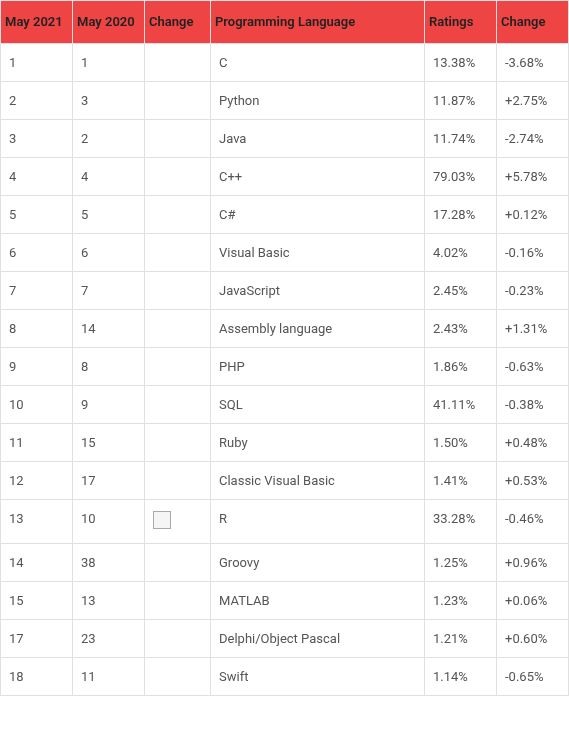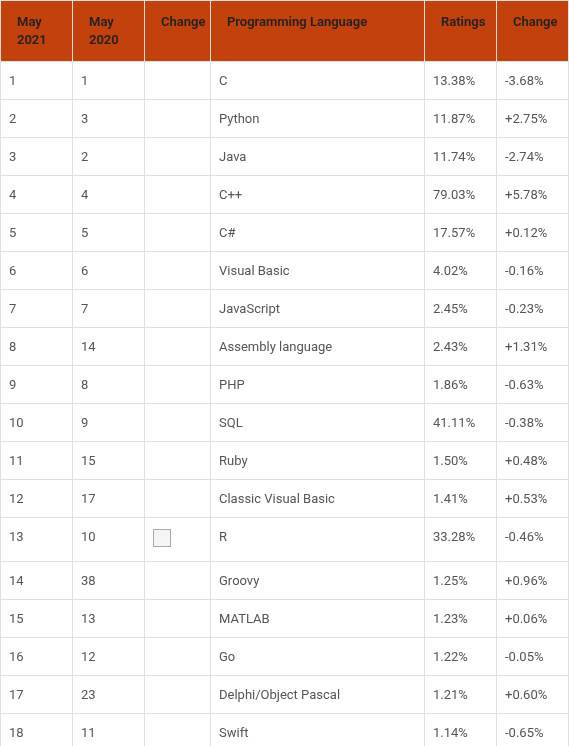--- a/index.html
+++ b/index.html
@@ -20,23 +20,23 @@
       table-layout: fixed;
     }
     th, td {
       text-align: left;
       padding: 10px 8px;
       border: 1px solid #e0e0e0;
       vertical-align: top;
     }
     th {
       font-weight: 600;
-      background: #c2410c;
+      background: #ef4444;
       color: #222;
-      padding: 12px 16px;
+      padding: 12px 4px;
       line-height: 1.4;
     }
     td {
       color: #555;
       padding: 11px 8px;
     }
     .col-may2021 { width: 72px; }
     .col-may2020 { width: 72px; }
     .col-change1 { width: 66px; }
     .col-lang { width: auto; }
@@ -108,21 +108,21 @@
           <td></td>
           <td>C++</td>
           <td>79.03%</td>
           <td>+5.78%</td>
         </tr>
         <tr>
           <td>5</td>
           <td>5</td>
           <td></td>
           <td>C#</td>
-          <td>17.57%</td>
+          <td>17.28%</td>
           <td>+0.12%</td>
         </tr>
         <tr>
           <td>6</td>
           <td>6</td>
           <td></td>
           <td>Visual Basic</td>
           <td>4.02%</td>
           <td>-0.16%</td>
         </tr>
@@ -192,28 +192,20 @@
         </tr>
         <tr>
           <td>15</td>
           <td>13</td>
           <td></td>
           <td>MATLAB</td>
           <td>1.23%</td>
           <td>+0.06%</td>
         </tr>
         <tr>
-          <td>16</td>
-          <td>12</td>
-          <td></td>
-          <td>Go</td>
-          <td>1.22%</td>
-          <td>-0.05%</td>
-        </tr>
-        <tr>
           <td>17</td>
           <td>23</td>
           <td></td>
           <td>Delphi/Object Pascal</td>
           <td>1.21%</td>
           <td>+0.60%</td>
         </tr>
         <tr>
           <td>18</td>
           <td>11</td>

